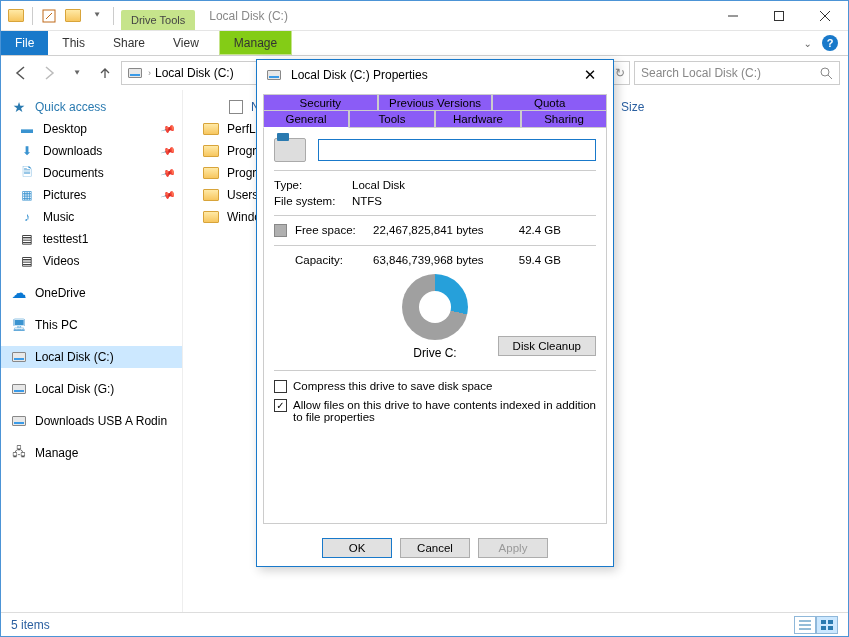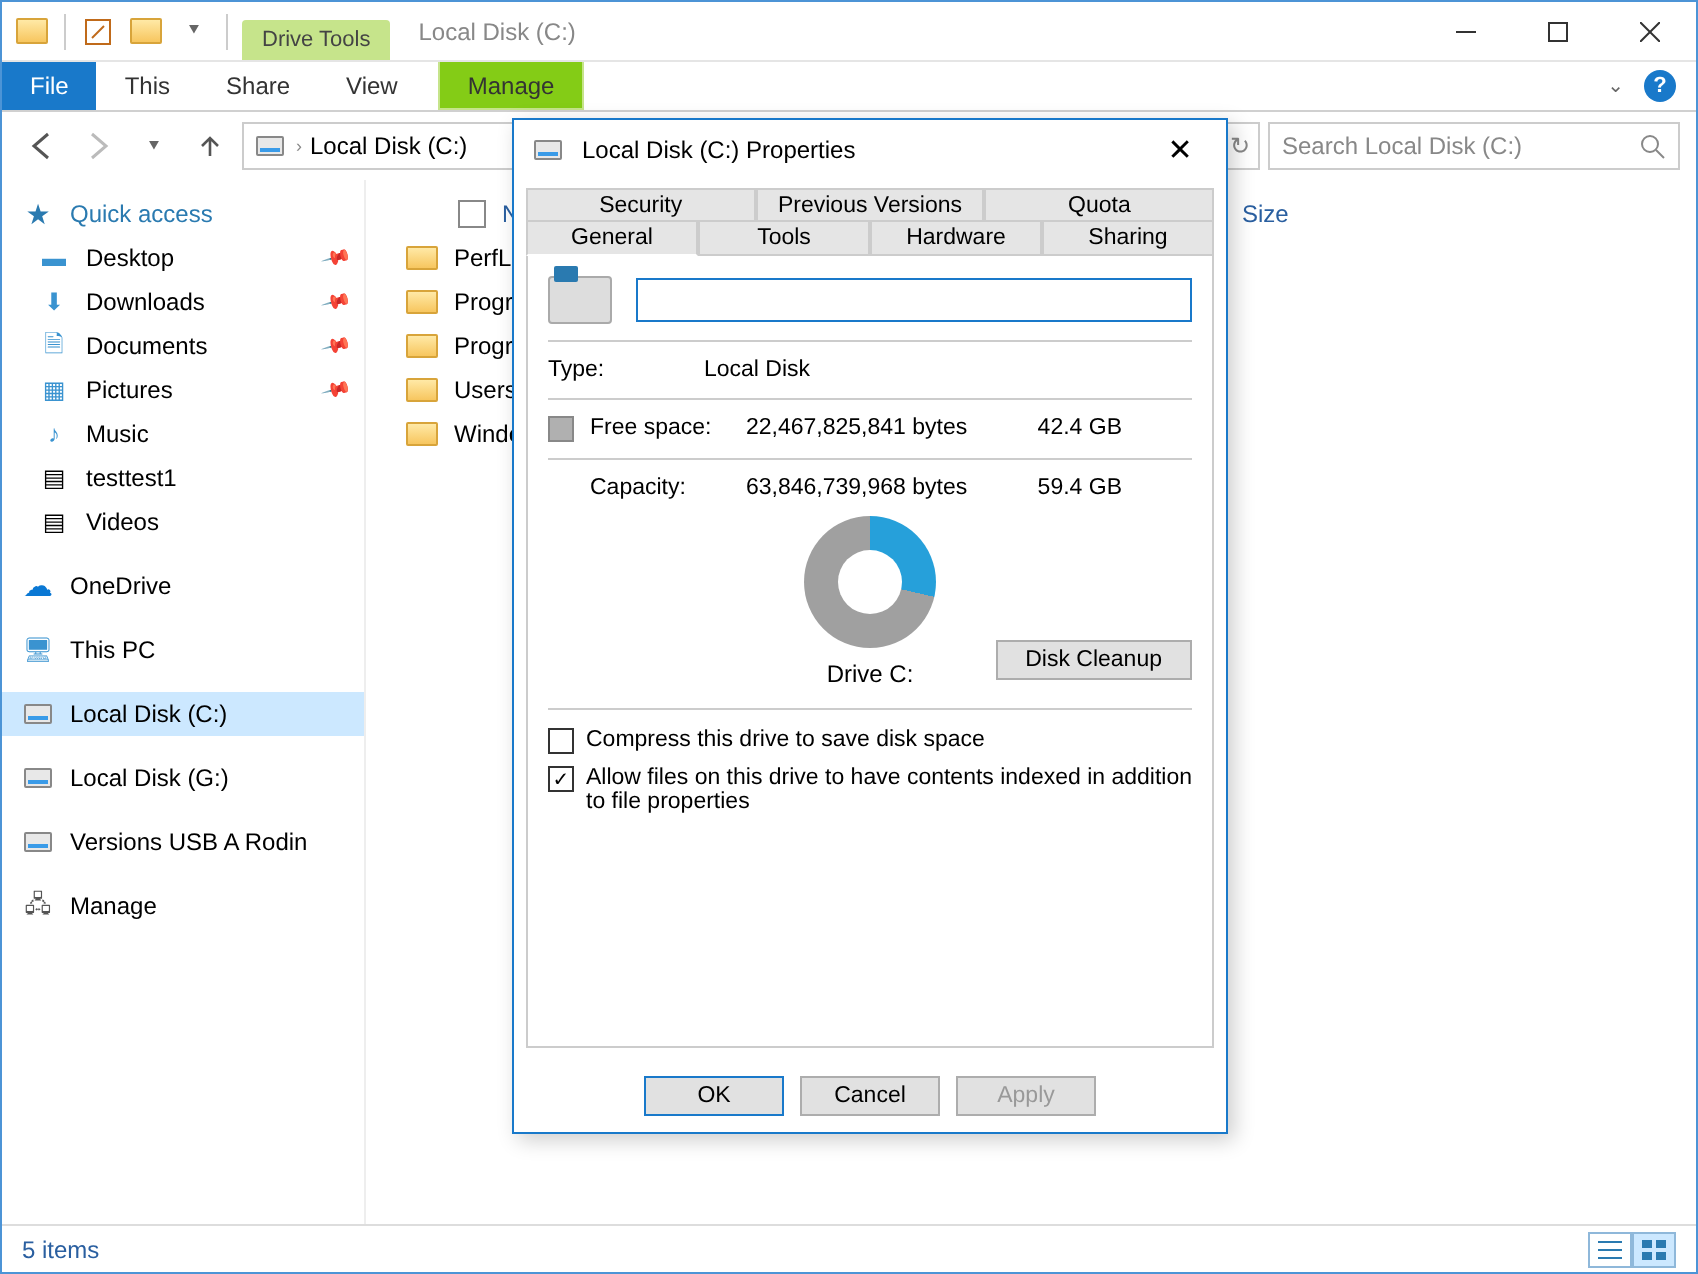--- a/index.html
+++ b/index.html
@@ -61,21 +61,21 @@
 .view-icons { margin-left:auto; display:flex; gap:0; }
 .view-icons .vi { width:22px; height:18px; border:1px solid #8fb8da; display:flex; align-items:center; justify-content:center;}
 .view-icons .vi.sel { background:#cce8ff;}
 
 
 .dialog { position:absolute; left:255px; top:58px; width:358px; height:508px; background:#fff; border:1px solid #1979ca; box-shadow: 3px 3px 10px rgba(0,0,0,0.2); display:flex; flex-direction:column;}
 .dlg-title { height:30px; display:flex; align-items:center; padding:0 8px; gap:8px; }
 .dlg-title .close { margin-left:auto; font-size:15px; width:30px; text-align:center;}
 .tabstrip { padding: 4px 6px 0; }
 .tabrow { display:flex; }
-.tab { border:1px solid #ccc; padding:2px 0; font-size:11.5px; text-align:center; flex:1; background:#e5e5e5; margin-bottom:-1px;}
+.tab { border:1px solid #ccc; padding:2px 0; font-size:11.5px; text-align:center; flex:1; background:#8b5cf6; margin-bottom:-1px;}
 .tab.active { border-bottom:1px solid #fff; z-index:1; }
 .tabrow.top .tab { border-bottom:none;}
 .tabcontent { border:1px solid #ccc; margin:0 6px 6px; flex:1; padding:10px; background:#fff;}
 .driverow { display:flex; align-items:center; gap:12px; margin-bottom:8px;}
 .drive-large { width:32px; height:24px; background:#ddd; border:1px solid #aaa; border-radius:2px; position:relative;}
 .drive-large::before{content:""; position:absolute; left:2px; top:-6px; width:12px; height:8px; background:#2a7ab0; border-radius:1px;}
 .name-input { flex:1; border:1px solid #1979ca; height:22px; outline:none; padding:0 4px;}
 .hr { border-top:1px solid #ccc; margin:6px 0;}
 .proprow { display:flex; padding:2px 0; font-size:11.5px; }
 .proprow .lbl { width:78px; }
@@ -253,21 +253,21 @@
         <span class="side-icon">
           <div class="drive-glyph"></div>
         </span>
         <span>Local Disk (G:)</span>
       </div>
     <div style="height:10px;"></div>
     <div class="side-item top" style="white-space:nowrap;overflow:hidden;">
         <span class="side-icon">
           <div class="drive-glyph"></div>
         </span>
-        <span>Versions USB A Rodin</span>
+        <span>Downloads USB A Rodin</span>
       </div>
     <div style="height:10px;"></div>
     <div class="side-item top">
         <span class="side-icon network-icon">🖧</span>
         <span>Manage</span>
       </div>
   </div>
 
   <div class="filepane">
     <div class="columns">
@@ -343,20 +343,24 @@
   <div class="tabcontent">
     <div class="driverow">
       <div class="drive-large"></div>
       <input class="name-input" value="" style="">
     </div>
     <div class="hr"></div>
     <div class="proprow">
         <span class="lbl">Type:</span>
         <span>Local Disk</span>
       </div>
+    <div class="proprow">
+        <span class="lbl">File system:</span>
+        <span>NTFS</span>
+      </div>
     <div class="hr"></div>
     <div class="proprow">
         <div class="sq gray"></div>
         <span class="lbl">Free space:</span>
         <span class="v1">22,467,825,841 bytes</span>
         <span class="v2">42.4 GB</span>
       </div>
     <div class="hr"></div>
     <div class="proprow">
         <div style="width:21px;"></div>

